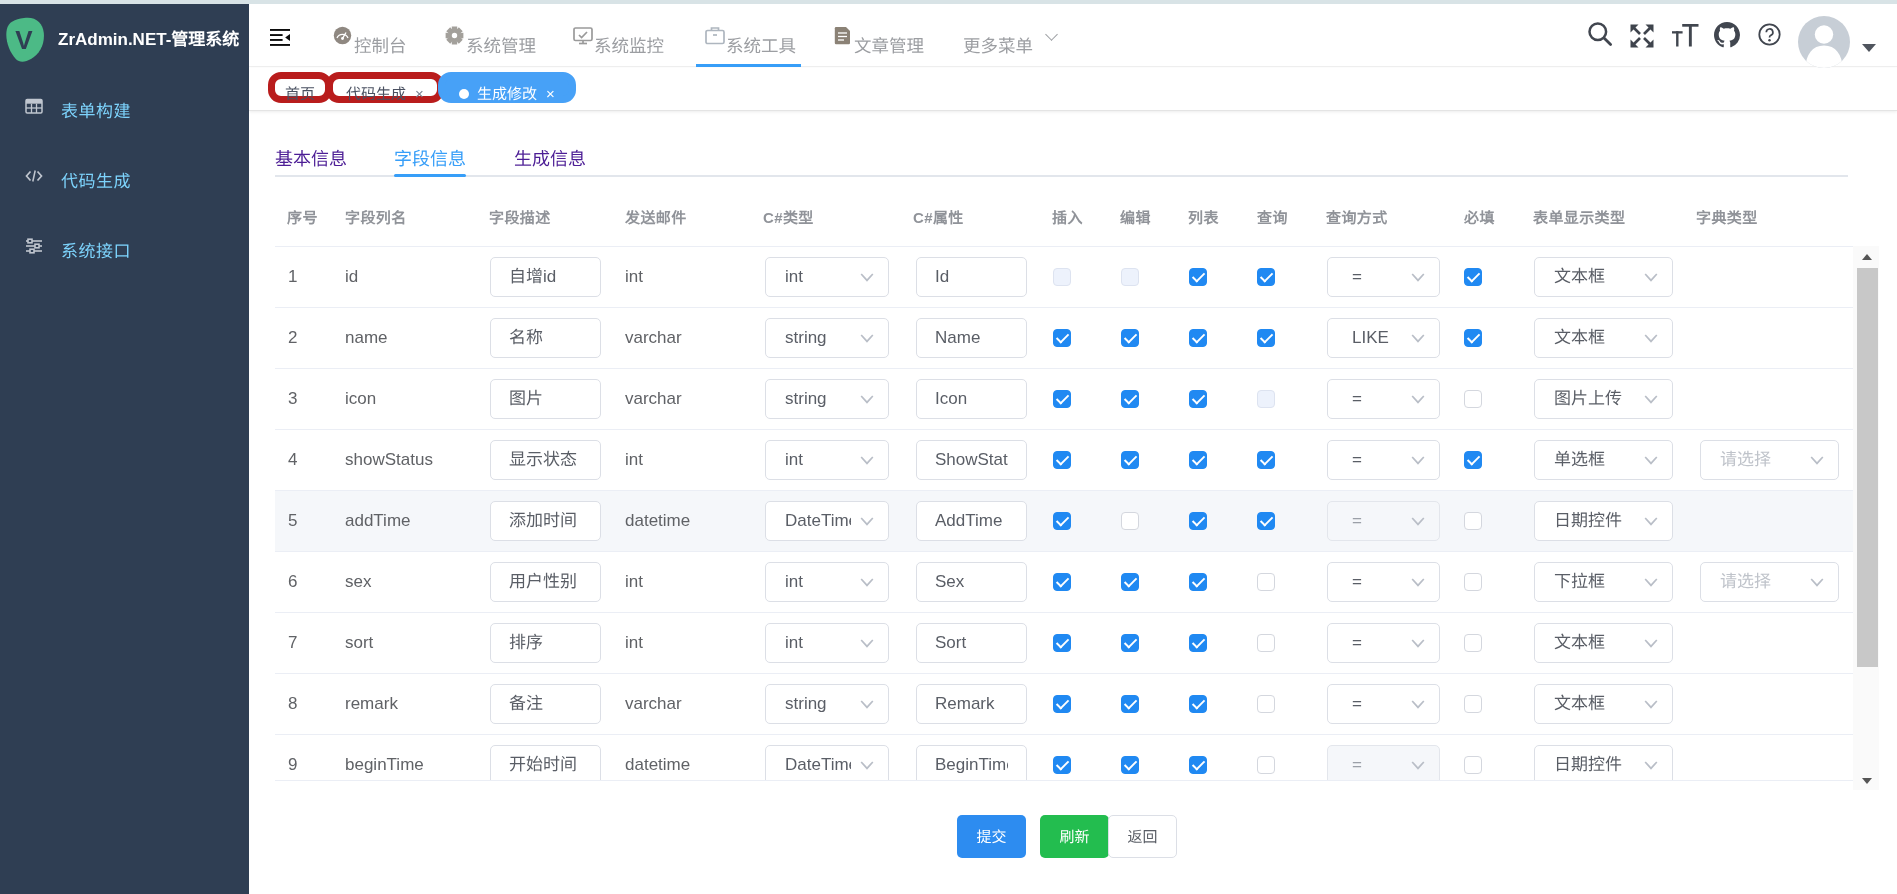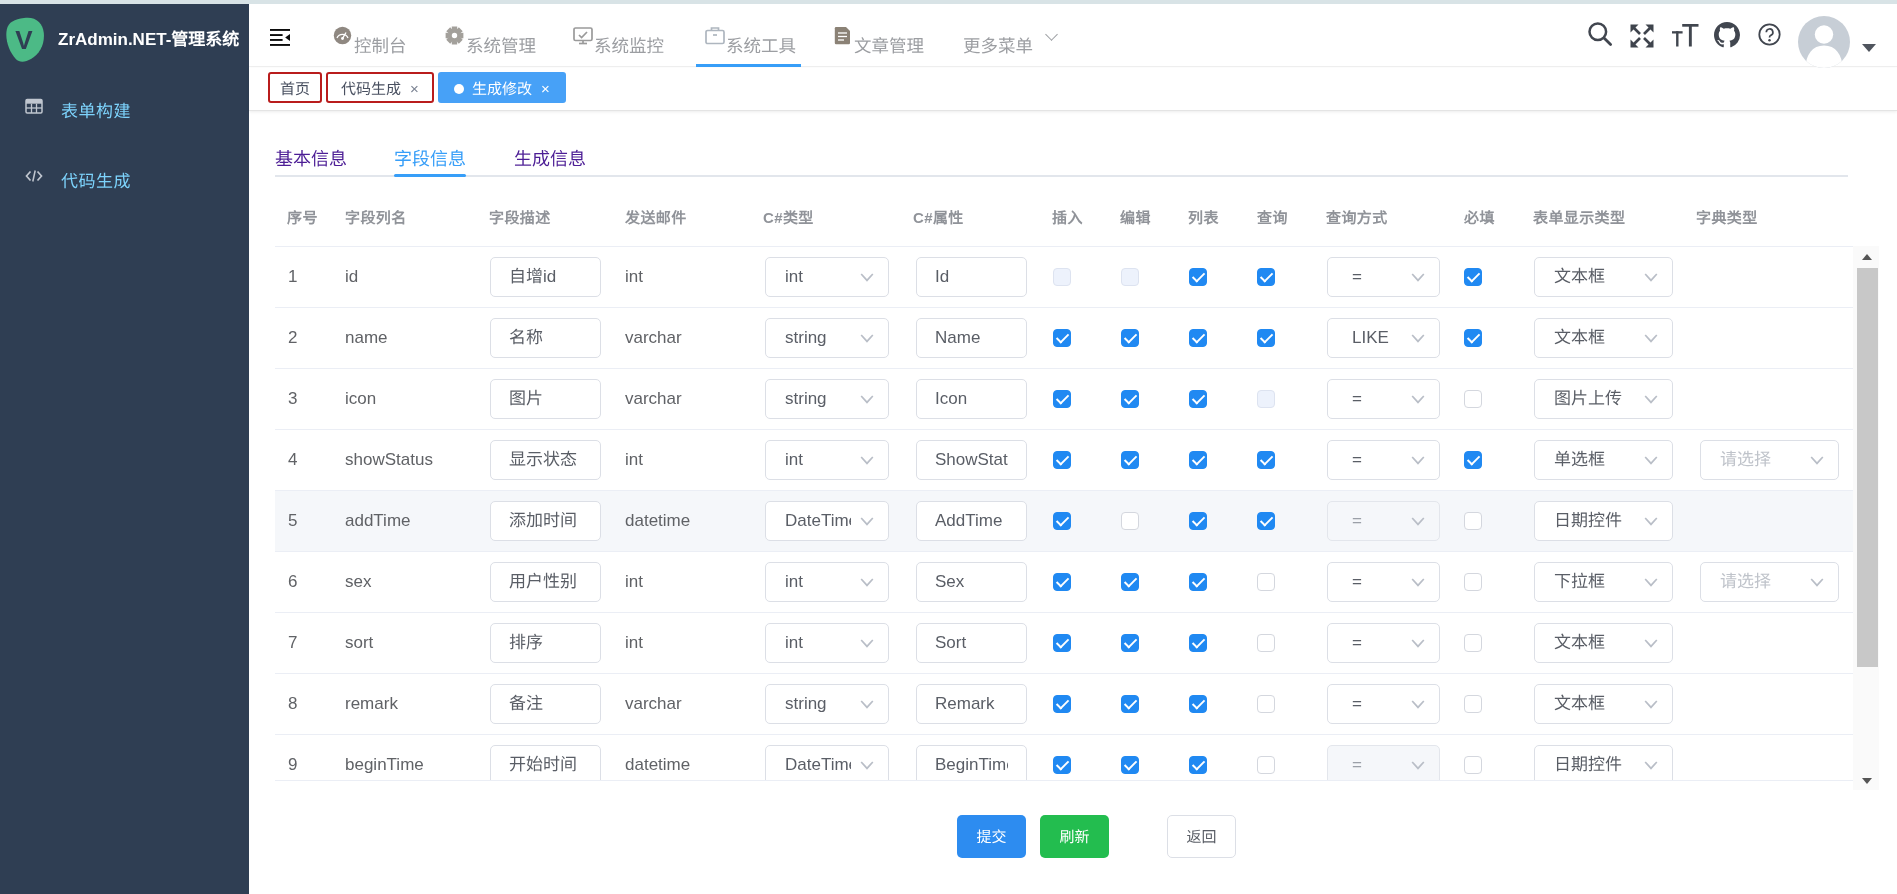--- a/index.html
+++ b/index.html
@@ -16,21 +16,21 @@
 
 #nav{position:absolute;left:249px;top:4px;width:1648px;height:63px;background:#fff;border-bottom:1px solid #efefef}
 .nvitem{position:absolute;top:0;height:63px;font-size:17.5px;color:#9c9ea2;white-space:nowrap}
 .nvtx{position:absolute;top:12px;left:21px;line-height:61px;white-space:nowrap}
 #underline{position:absolute;left:447px;top:60px;width:105px;height:3px;background:#379ef8}
 .ricon{position:absolute;top:0}
 #avatar{position:absolute;left:1549px;top:12px;width:52px;height:52px;border-radius:50%;background:#c7ced6;overflow:hidden}
 #caret{position:absolute;left:1613px;top:40px;width:0;height:0;border:7px solid transparent;border-top:8px solid #50555e}
 
 #tags{position:absolute;left:249px;top:68px;width:1648px;height:43px;background:#fff;border-bottom:1px solid #e4e4e4;box-shadow:0 1px 3px rgba(0,0,0,.08)}
-.tag{position:absolute;top:4px;height:31px;background:#fff;border:2px solid #b91c1c;border-radius:3px;color:#495060;font-size:15px;line-height:29px;white-space:nowrap}
+.tag{position:absolute;top:4px;height:31px;background:#fff;border:7px solid #b91c1c;border-radius:13px;color:#495060;font-size:15px;line-height:29px;white-space:nowrap}
 .tag.act{background:#47a1f7;border-color:#47a1f7;color:#fff}
 .tag .dot{display:inline-block;width:10px;height:10px;border-radius:50%;background:#fff;margin-right:8px;vertical-align:middle;position:relative;top:-1px}
 .tag .x{font-size:15px;margin-left:7px;color:#7a8292}
 .tag.act .x{color:#fff}
 
 #tabline{position:absolute;left:275px;top:175px;width:1573px;height:2px;background:#e2e6ec}
 .tab{position:absolute;top:144px;font-size:18px;color:#4c1d95}
 .tab.act{color:#379ef8}
 #tabunder{position:absolute;left:394px;top:174px;width:72px;height:3px;background:#379ef8;border-radius:2px}
 
@@ -60,21 +60,21 @@
 
 #sbar{position:absolute;left:1853px;top:246px;width:26px;height:544px;background:#fafafa}
 #sthumb{position:absolute;left:1857px;top:268px;width:21px;height:399px;background:#c8c8c8}
 .sarrow{position:absolute;left:1862px;width:0;height:0;border:5px solid transparent}
 #sup{top:254px;border-bottom:6px solid #555;border-top:none}
 #sdown{top:778px;border-top:6px solid #555;border-bottom:none}
 
 .btn{position:absolute;top:815px;height:43px;border-radius:5px;font-size:15px;text-align:center;line-height:43px;color:#fff}
 #bsubmit{left:957px;width:69px;background:#2d8cf0}
 #brefresh{left:1040px;width:69px;background:#23bd4f}
-#bback{left:1167px;width:69px;background:#fff;border:1px solid #dcdfe6;color:#5a5e66;line-height:41px}
+#bback{left:1108px;width:69px;background:#fff;border:1px solid #dcdfe6;color:#5a5e66;line-height:41px}
 </style></head>
 <body>
 <div id="strip"></div>
 <div id="side">
   <svg id="logo" viewBox="0 0 41 46">
     <path d="M20 1 C31.5 -0.8 38.8 5.8 39.8 16 C40.8 27 36 37 27 42 C21.5 45 15.8 46 11.8 42 C5 35 0.8 22 2.8 12.5 C4.5 4.8 10.5 2.5 20 1 Z" fill="#4cba86"></path>
     <text x="20" y="32" font-size="26" font-weight="bold" fill="#2f3e53" text-anchor="middle" font-family="Liberation Sans,sans-serif">V</text>
   </svg>
   <div id="brand">ZrAdmin.NET-管理系统</div>
   <div class="mi" style="top:67px">
@@ -87,20 +87,31 @@
       </svg>
     <span class="tx">表单构建</span>
   </div>
   <div class="mi" style="top:137px">
     <svg class="ic" viewBox="0 0 18 18">
         <path d="M5.5 4.5 L1.5 9 L5.5 13.5" fill="none" stroke="#c0c6cf" stroke-width="1.7"></path>
         <path d="M12.5 4.5 L16.5 9 L12.5 13.5" fill="none" stroke="#c0c6cf" stroke-width="1.7"></path>
         <line x1="10.2" y1="3.5" x2="7.8" y2="14.5" stroke="#c0c6cf" stroke-width="1.5"></line>
       </svg>
     <span class="tx">代码生成</span>
+  </div>
+  <div class="mi" style="top:207px">
+    <svg class="ic" viewBox="0 0 18 18" stroke="#c0c6cf" stroke-width="1.6" fill="none">
+        <line x1="1" y1="4" x2="17" y2="4"></line>
+        <line x1="1" y1="9" x2="17" y2="9"></line>
+        <line x1="1" y1="14" x2="17" y2="14"></line>
+        <rect x="3" y="2.2" width="4" height="3.6" fill="#2f3e53"></rect>
+        <rect x="10" y="7.2" width="4" height="3.6" fill="#2f3e53"></rect>
+        <rect x="5" y="12.2" width="4" height="3.6" fill="#2f3e53"></rect>
+      </svg>
+    <span class="tx">系统接口</span>
   </div>
 </div>
 <div id="nav">
   <svg style="position:absolute;left:21px;top:25px" width="21" height="17" viewBox="0 0 21 17">
     <rect x="0" y="0" width="20" height="1.9" fill="#0c0c0c"></rect>
     <rect x="0" y="5.1" width="12.6" height="1.9" fill="#0c0c0c"></rect>
     <rect x="0" y="10" width="12.6" height="1.9" fill="#0c0c0c"></rect>
     <rect x="0" y="15" width="20" height="1.9" fill="#0c0c0c"></rect>
     <polygon points="15.2,8.5 20,5 20,12" fill="#0c0c0c"></polygon>
   </svg>

